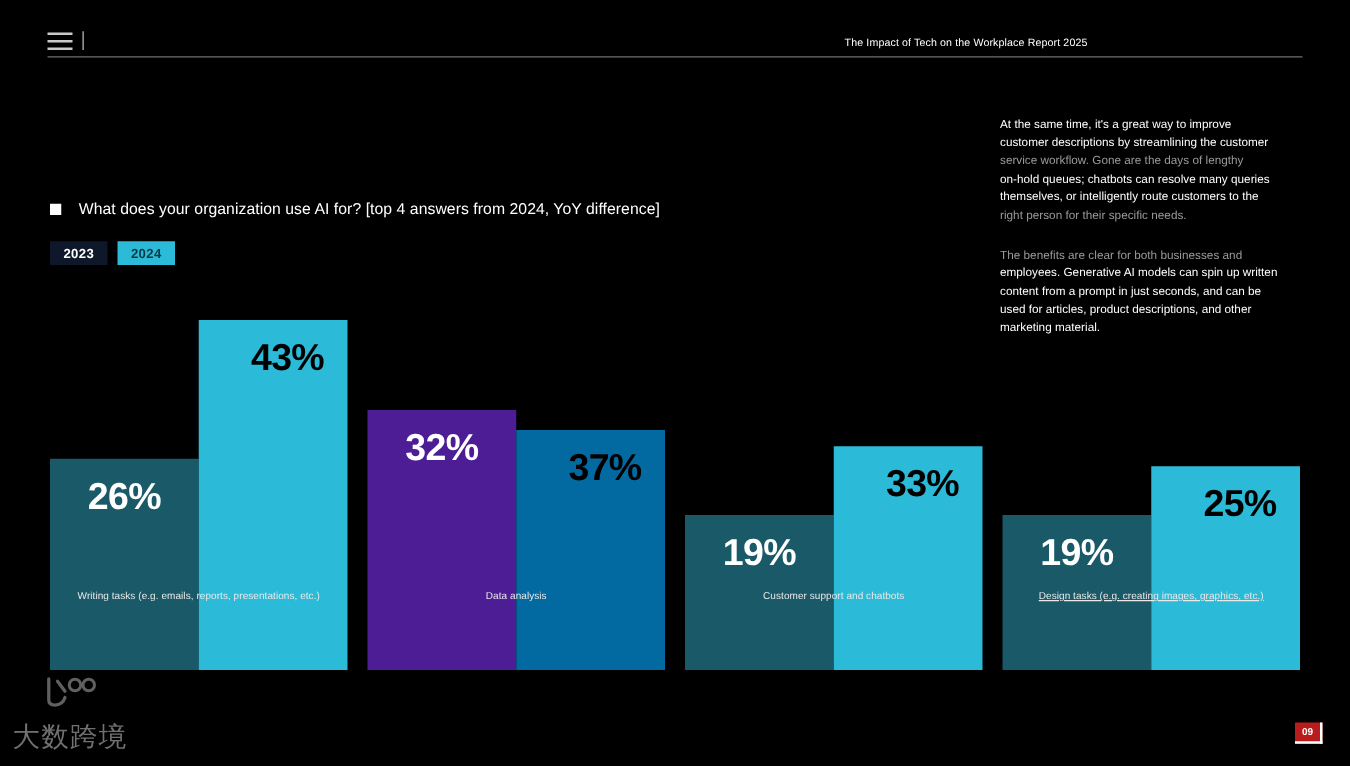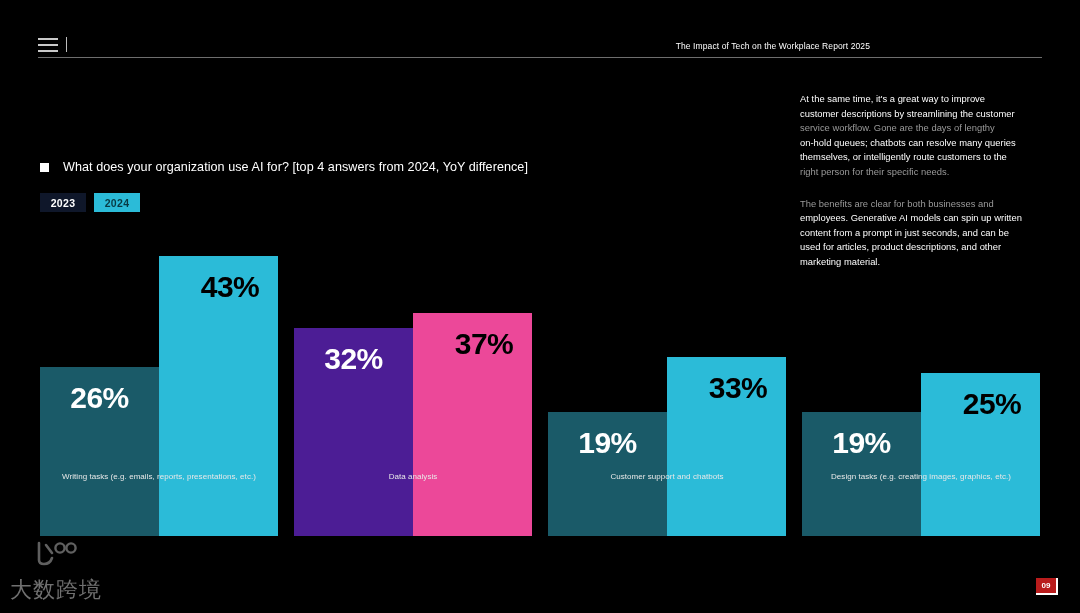--- a/index.html
+++ b/index.html
@@ -4,21 +4,21 @@
 <style>
   * { margin:0; padding:0; box-sizing:border-box; }
   html,body { background:#000; }
   body {
     width:1080px; height:613px; position:relative; overflow:hidden;
     font-family:"Liberation Sans", sans-serif;
     color:#fff; background:#000;
   }
 
   
-  #header { position:absolute; left:0; top:12px; width:908px; height:52px;padding-left:15px; }
+  #header { position:absolute; left:0; top:0; width:908px; height:52px;padding-left:15px; }
   #hamburger { position:absolute; left:38px; top:26px; width:20px; height:14px;
                display:flex; flex-direction:column; justify-content:space-between; }
   #hamburger i { display:block; height:2px; background:#c9c9c9; width:100%; }
   #hdr-divider { position:absolute; left:66px; top:25px; width:1px; height:15px; background:#bdbdbd; }
   #hdr-title { position:absolute; right:38px; top:29px; font-size:8.5px; letter-spacing:.1px;
                color:#ffffff; white-space:nowrap; }
   #hdr-rule { position:absolute; left:38px; top:45px; width:1004px; height:1px; background:#6e6e6e; }
 
   
   #chart-title { position:absolute; left:40px; top:160px; display:flex; align-items:center; gap:14px; }
@@ -94,42 +94,42 @@
       </div>
       <div class="bar bar-2024" style="height: 280px; background: rgb(43, 187, 216);">
         <div class="bar-value">43%</div>
       </div>
       <div class="cat-label" style="left: 0px;">Writing tasks (e.g. emails, reports, presentations, etc.)</div>
     </div>
     <div class="bar-group" style="left: 294px; width: 238px;">
       <div class="bar bar-2023" style="height: 208.372px; background: #4c1d95;">
         <div class="bar-value">32%</div>
       </div>
-      <div class="bar bar-2024" style="height: 223px; background: #ec4899;">
+      <div class="bar bar-2024" style="height: 192px; background: #0369a1;">
         <div class="bar-value">37%</div>
       </div>
       <div class="cat-label" style="left: 0px;">Data analysis</div>
     </div>
     <div class="bar-group" style="left: 548px; width: 238px;">
       <div class="bar bar-2023" style="height: 123.721px; background: rgb(26, 90, 104);">
         <div class="bar-value">19%</div>
       </div>
       <div class="bar bar-2024" style="height: 179px; background: rgb(43, 187, 216);">
         <div class="bar-value">33%</div>
       </div>
       <div class="cat-label" style="left: 0px;">Customer support and chatbots</div>
     </div>
     <div class="bar-group" style="left: 802px; width: 238px;">
       <div class="bar bar-2023" style="height: 123.721px; background: rgb(26, 90, 104);">
         <div class="bar-value">19%</div>
       </div>
       <div class="bar bar-2024" style="height: 162.791px; background: rgb(43, 187, 216);">
         <div class="bar-value">25%</div>
       </div>
-      <div class="cat-label" style="left: 0px;">Design tasks (e.g. creating images, graphics, etc.)</div>
+      <div class="cat-label" style="left: 0px; text-decoration: underline;">Design tasks (e.g. creating images, graphics, etc.)</div>
     </div>
   </div>
 
 <div id="text-col">
     <div class="para">
       <span class="ln bright">At the same time, it's a great way to improve</span>
       <span class="ln bright">customer descriptions by streamlining the customer</span>
       <span class="ln dim">service workflow. Gone are the days of lengthy</span>
       <span class="ln bright">on-hold queues; chatbots can resolve many queries</span>
       <span class="ln bright">themselves, or intelligently route customers to the</span>

